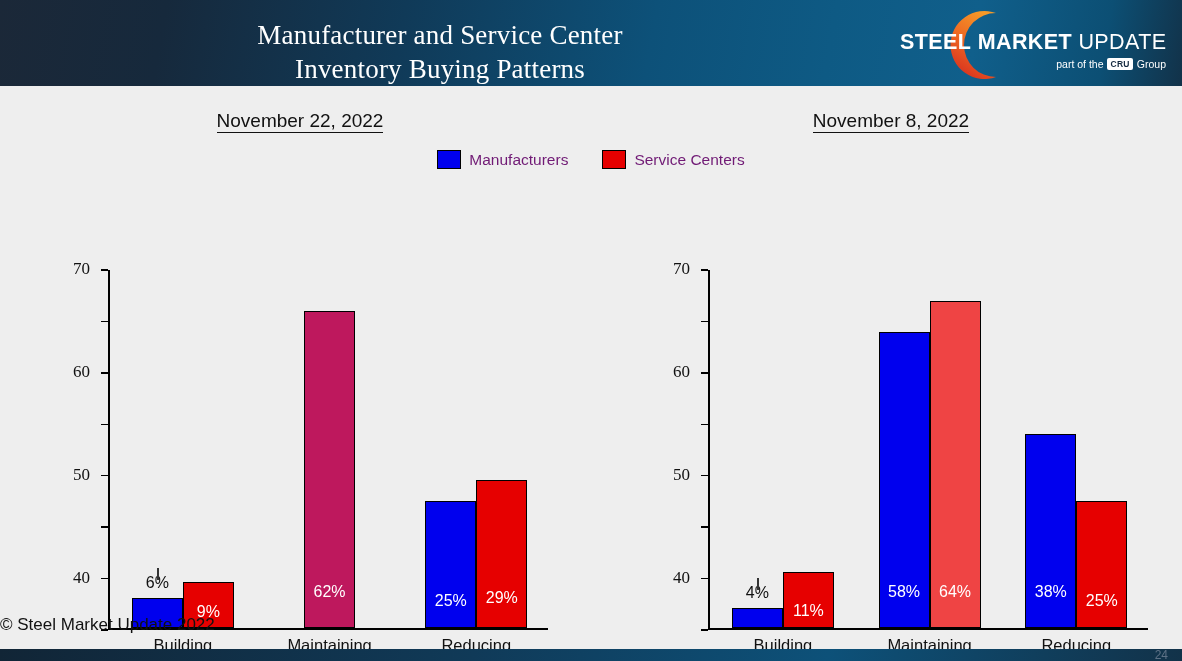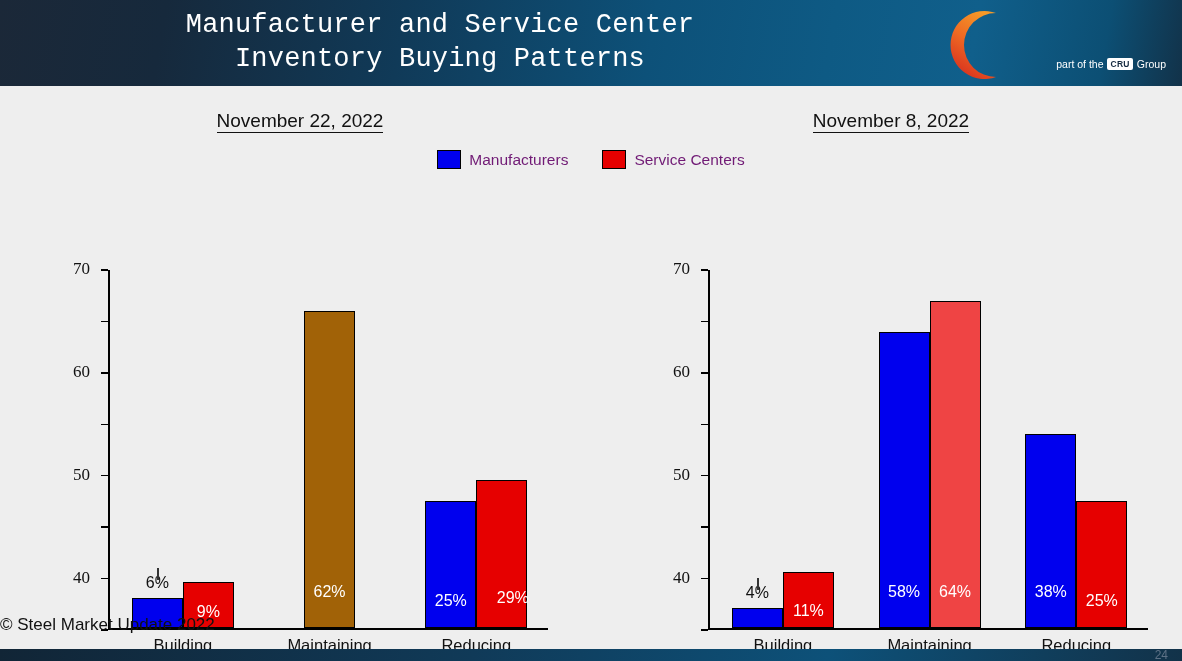--- a/index.html
+++ b/index.html
@@ -11,26 +11,26 @@
     position:relative;
   }
 
   
   .header{
     position:absolute;left:0;top:0;width:1182px;height:86px;
     background:linear-gradient(100deg,#1b2838 0%,#16293c 14%,#103a58 34%,#0d5179 55%,#0e5a84 70%,#105f8b 82%,#0c4f74 93%,#123249 100%);
     overflow:hidden;
   }
   .header-title{
-    position:absolute;left:0;top:8px;width:880px;
+    position:absolute;left:0;top:18px;width:880px;
     text-align:center;
     color:#ffffff;
     font-size:27px;
     line-height:34px;
-    font-family:Liberation Mono, monospace;
+    font-family:Liberation Serif, serif;
     letter-spacing:.2px;
   }
   .header-title .ln{display:block;}
 
   
   .logo{position:absolute;right:14px;top:6px;width:300px;height:76px;}
   .logo-arc{position:absolute;left:78px;top:3px;width:72px;height:72px;}
   .logo-text{
     position:absolute;left:32px;top:24px;width:268px;
     color:#ffffff;font-size:21.5px;letter-spacing:.4px;white-space:nowrap;
@@ -158,20 +158,23 @@
     <svg class="logo-arc" viewBox="0 0 72 72">
       <defs>
         <linearGradient id="arcgrad" x1="0.65" y1="0" x2="0.2" y2="1">
           <stop offset="0%" stop-color="#f59a28"></stop>
           <stop offset="45%" stop-color="#ef6a23"></stop>
           <stop offset="100%" stop-color="#d52b1e"></stop>
         </linearGradient>
       </defs>
       <path d="M50 4 A34 34 0 1 0 50 68 A27 27 0 1 1 50 4 Z" fill="url(#arcgrad)"></path>
     </svg>
+    <div class="logo-text">
+      <span class="b">STEEL</span><span class="b">&nbsp;</span><span class="b">MARKET</span><span class="l">&nbsp;</span><span class="l">UPDATE</span>
+    </div>
     <div class="logo-sub">
       <span>part of the</span>
       <span class="cru-badge">CRU</span>
       <span>Group</span>
     </div>
   </div>
 </div>
 
 <div class="legend">
   <div class="legend-item">
@@ -216,34 +219,34 @@
           </div>
           <div class="bar red" style="width: 51px; height: 46.0286px; background: rgb(230, 0, 0);">
             <div class="bar-label-in" style="bottom: 6.444px;">9%</div>
           </div>
           <div class="xlabel">
             <span>Building</span>
             <span>Inventory</span>
           </div>
         </div>
         <div class="group" style="left: 146.667px; width: 146.667px;">
-          <div class="bar red" style="width: 51px; height: 317.086px; background: #a16207;">
+          <div class="bar red" style="width: 51px; height: 317.086px; background: #be185d;">
             <div class="bar-label-in" style="bottom: 26px;">62%</div>
           </div>
           <div class="xlabel">
             <span>Maintaining</span>
             <span>Inventory</span>
           </div>
         </div>
         <div class="group" style="left: 293.333px; width: 146.667px;">
           <div class="bar blue" style="width: 51px; height: 127.857px; background: rgb(0, 0, 238);">
             <div class="bar-label-in" style="bottom: 17.9px;">25%</div>
           </div>
           <div class="bar red" style="width: 51px; height: 148.314px; background: rgb(230, 0, 0);">
-            <div class="bar-label-in" style="bottom: 20.764px; padding-left: 11px;">29%</div>
+            <div class="bar-label-in" style="bottom: 20.764px;">29%</div>
           </div>
           <div class="xlabel">
             <span>Reducing</span>
             <span>Inventory</span>
           </div>
         </div>
       </div>
   </div>
 </div>
 

